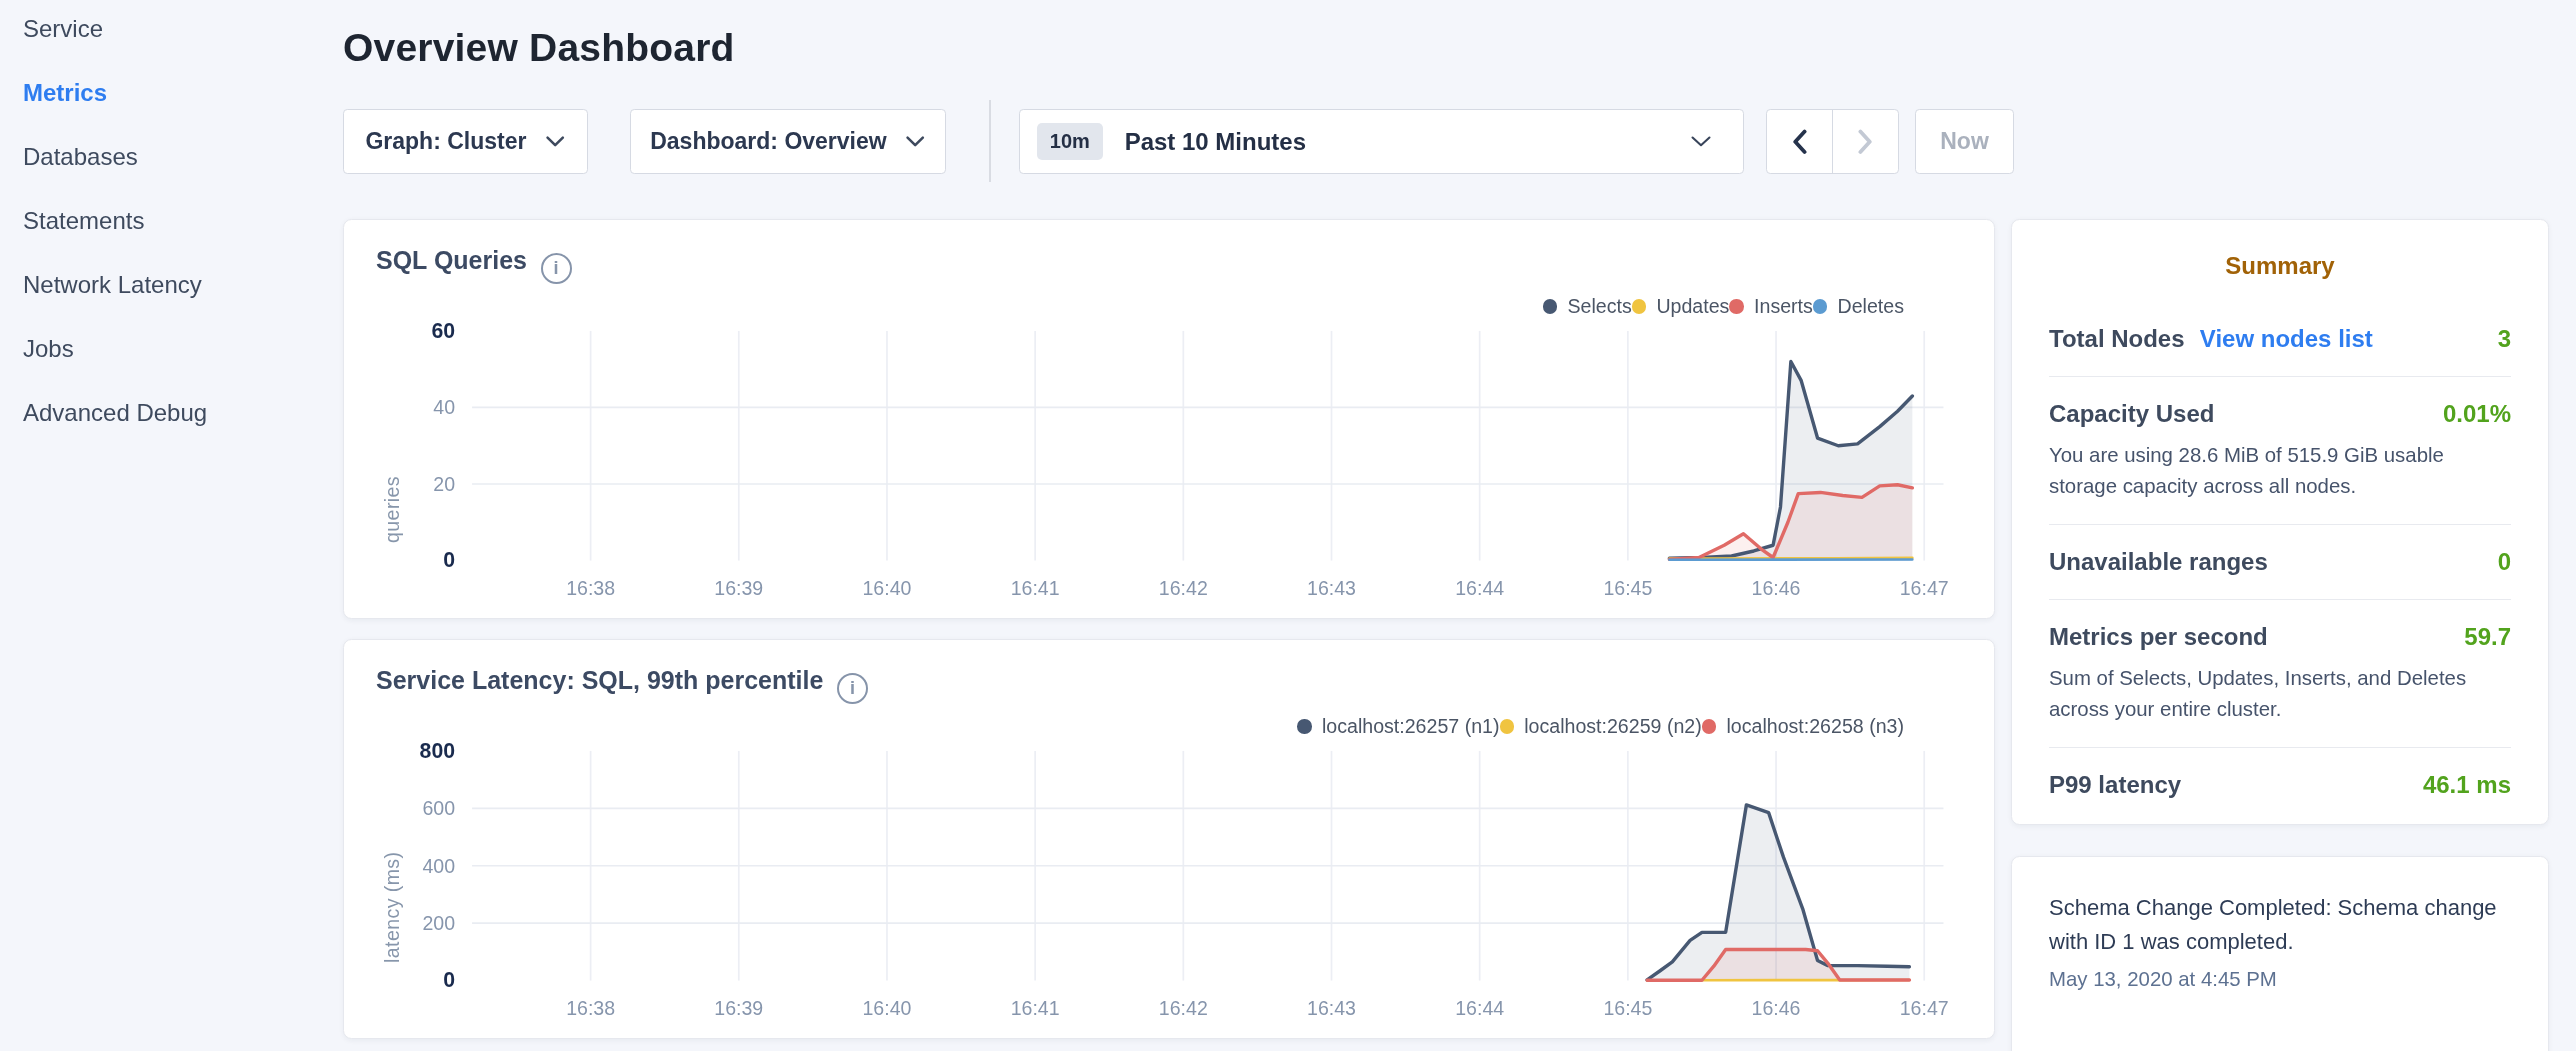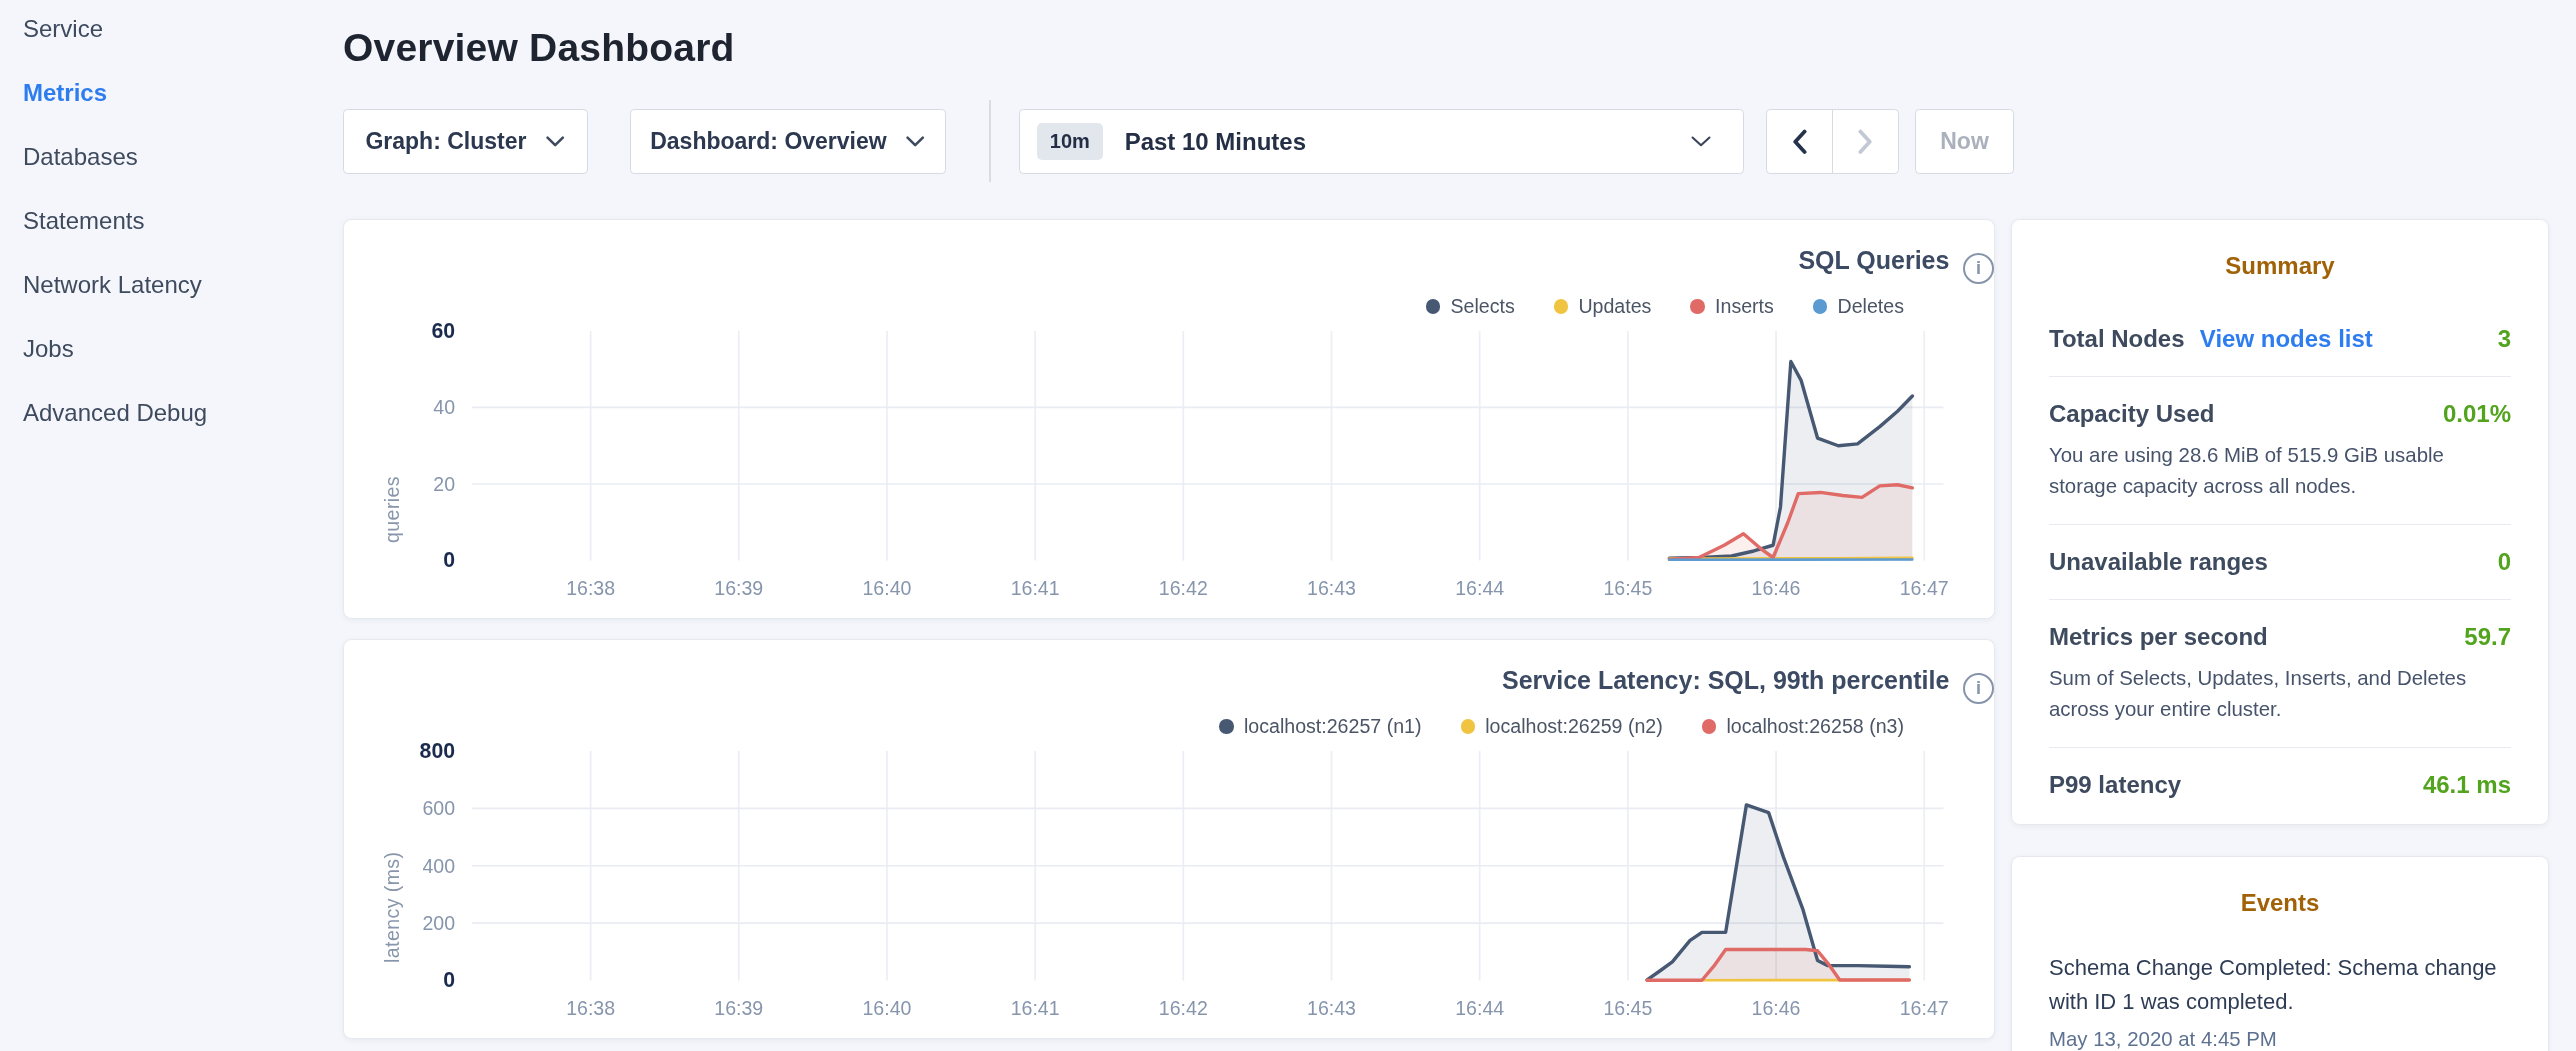--- a/index.html
+++ b/index.html
@@ -32,26 +32,26 @@
 
   
   .card{box-sizing:border-box;position:absolute;background:#fff;border:0.9px solid #e6e8ee;border-radius:8.5px;
         box-shadow:0 1.7px 5.1px rgba(20,30,60,.05);}
   #chart-card-0{left:343px;top:219px;width:1652px;height:400px;}
   #chart-card-1{left:343px;top:639px;width:1652px;height:400px;}
   #summary-card{left:2011px;top:219px;width:538px;height:606px;padding:0 37px;}
   #events-card{left:2011px;top:856px;width:538px;height:255px;padding:0 37px;}
 
   
-  .chart-title{position:absolute;top:25.5px;left:0;width:100%;margin:0;text-align:right;
-               font-size:25px;font-weight:700;color:#3c4a63;}
+  .chart-title{position:absolute;top:25.5px;left:0;width:100%;margin:0;text-align:left;
+               font-size:25px;font-weight:700;color:#3c4a63;padding-left:32px;}
   .info-icon{display:inline-flex;align-items:center;justify-content:center;vertical-align:-5.1px;
              width:27px;height:27px;margin-left:13.6px;border:2.6px solid #8694aa;border-radius:50%;
              color:#8694aa;font-size:18px;font-weight:700;font-style:normal;}
-  .legend{position:absolute;top:75px;right:90px;display:flex;gap:39px;}
+  .legend{position:absolute;top:75px;right:90px;display:flex;}
   .legend-item{display:flex;align-items:center;gap:10.2px;font-size:19.6px;color:#4b5565;cursor:pointer;}
   .legend-dot{width:14.5px;height:14.5px;border-radius:50%;}
   .ylabel{position:absolute;left:37px;top:136px;height:187px;display:flex;align-items:center;
           writing-mode:vertical-rl;transform:rotate(180deg);font-size:19.6px;color:#8796ab;letter-spacing:0.4px;}
   svg.plot{position:absolute;left:25.5px;top:98px;}
 
   
   .panel-title{margin:0;padding-top:32px;text-align:center;font-size:24px;font-weight:700;color:#a16207;}
   #summary-rows{margin-top:22px;}
   .summary-row{padding:23px 0;border-bottom:1.7px solid #e8eaef;}
@@ -271,21 +271,20 @@
         <div class="summary-row">
           <div class="summary-row-head">
             <span class="summary-label">P99 latency</span>
             <span class="summary-value">46.1 ms</span>
           </div>
         </div>
       </div>
   </aside>
 
   <aside class="card" id="events-card">
-    <h3 class="panel-title">Events</h3>
     <div id="events-list">
         <p class="event-text">Schema Change Completed: Schema change with ID 1 was completed.</p>
         <p class="event-time">May 13, 2020 at 4:45 PM</p>
       </div>
   </aside>
 
 </div>
 
 
 </body></html>

